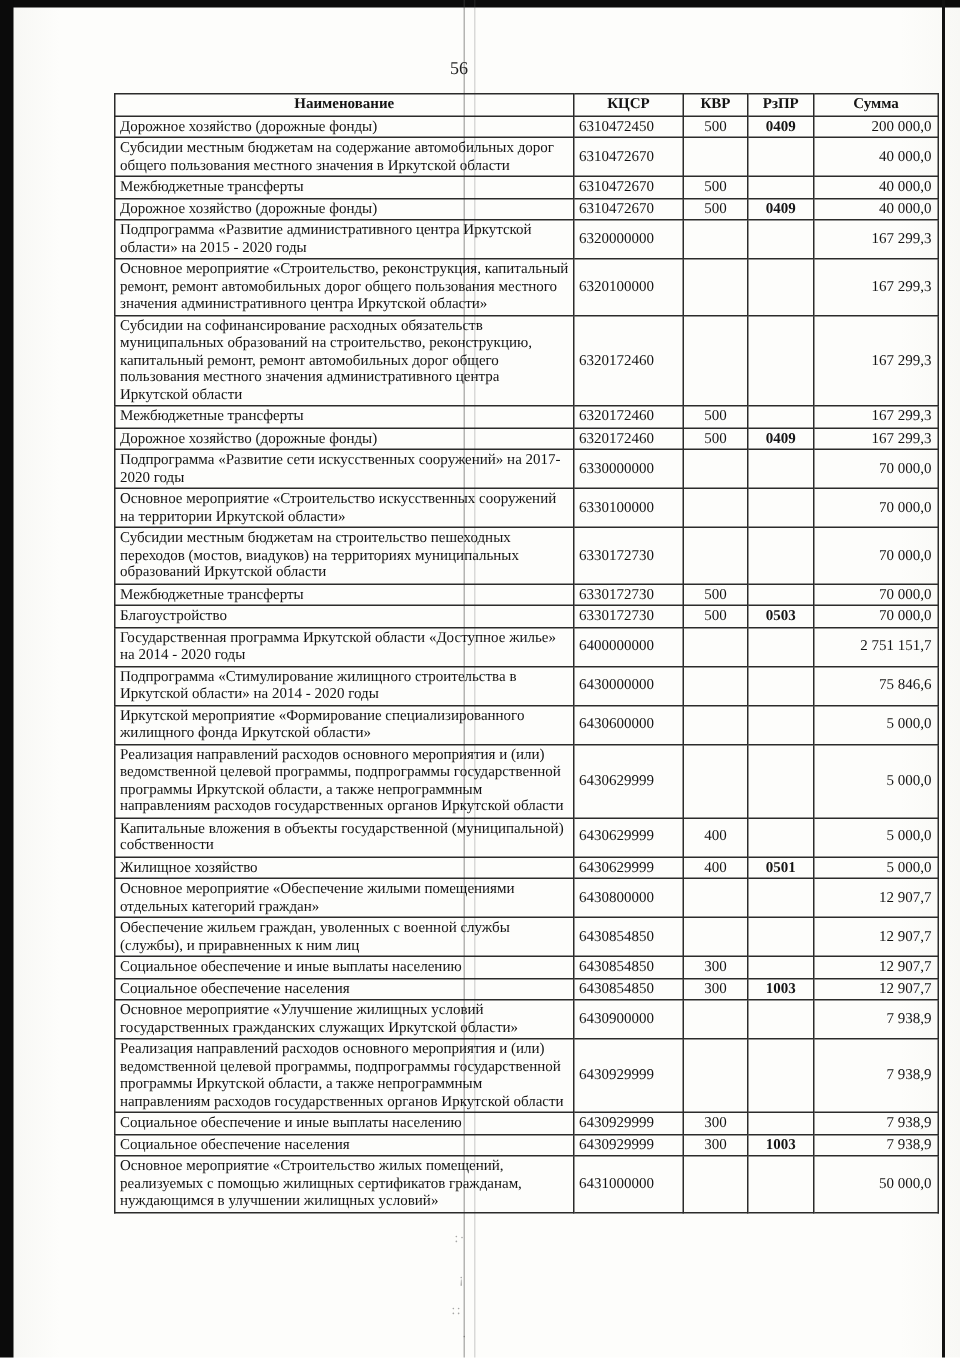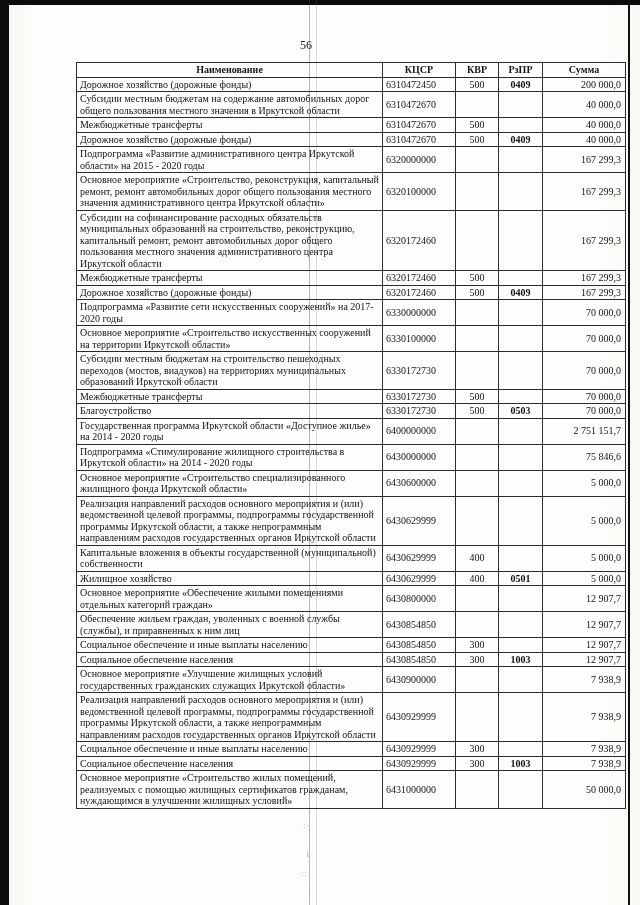--- a/index.html
+++ b/index.html
@@ -201,21 +201,21 @@
           <td class="summa">2 751 151,7</td>
         </tr>
         <tr class="bold">
           <td class="name">Подпрограмма «Стимулирование жилищного строительства в Иркутской области» на 2014 - 2020 годы</td>
           <td class="kcsr">6430000000</td>
           <td class="kvr"></td>
           <td class="rzpr"></td>
           <td class="summa">75 846,6</td>
         </tr>
         <tr class="bold">
-          <td class="name">Основное мероприятие «Строительство специализированного жилищного фонда Иркутской области»</td>
+          <td class="name">Иркутской мероприятие «Формирование специализированного жилищного фонда Иркутской области»</td>
           <td class="kcsr">6430600000</td>
           <td class="kvr"></td>
           <td class="rzpr"></td>
           <td class="summa">5 000,0</td>
         </tr>
         <tr>
           <td class="name">Реализация направлений расходов основного мероприятия и (или) ведомственной целевой программы, подпрограммы государственной программы Иркутской области, а также непрограммным направлениям расходов государственных органов Иркутской области</td>
           <td class="kcsr">6430629999</td>
           <td class="kvr"></td>
           <td class="rzpr"></td>

